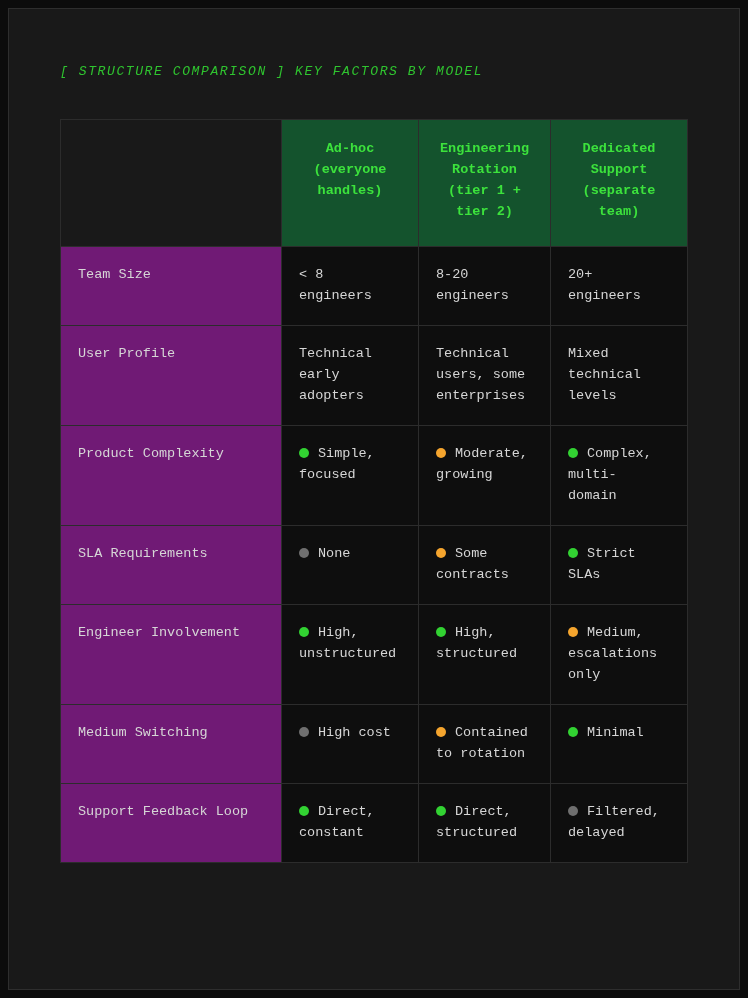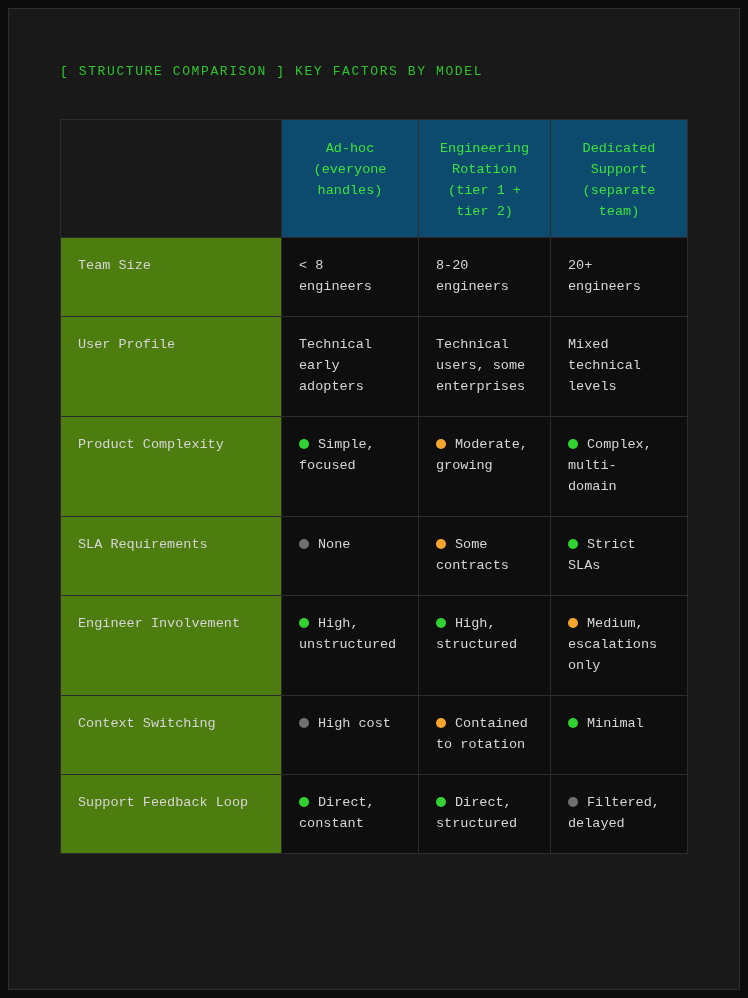--- a/index.html
+++ b/index.html
@@ -17,44 +17,45 @@
     border:1px solid #2e2e2e;
     overflow:hidden;
   }
   .title{
     margin:54px 0 39px 51px;
     font-size:13px;
     line-height:17px;
     letter-spacing:1.6px;
     color:#2fc42f;
     white-space:nowrap;
+    font-style:italic;
   }
   table.cmp{
     border-collapse:collapse;
     table-layout:fixed;
     margin-left:51px;
     width:627px;
   }
   .cmp th,.cmp td{
     border:1px solid #2c2c2c;
     vertical-align:top;
     font-size:13.5px;
     line-height:21px;
     box-sizing:border-box;
   }
   th.corner{background:transparent;}
   th.colh{
-    background:#0c4a6e;
+    background:#14532d;
     color:#3ce23c;
-    font-weight:normal;
+    font-weight:bold;
     text-align:center;
-    padding:18px 6px 15px 6px;
+    padding:18px 6px 24px 6px;
   }
   td.lab{
-    background:#4d7c0f;
+    background:#701a75;
     color:#d6d6d6;
     font-weight:normal;
     padding:17px 14px 19px 17px;
   }
   td.val{
     background:#0e0e0e;
     color:#d6d6d6;
     padding:17px 14px 19px 17px;
   }
   .cl{min-height:0;}
@@ -197,21 +198,21 @@
           <div class="cl"></div>
         </td>
         <td class="val">
           <div class="cl"><span class="dot orange" style="background: rgb(245, 165, 46);"></span><span>Medium,</span></div>
           <div class="cl">escalations</div>
           <div class="cl">only</div>
         </td>
       </tr>
 
       <tr>
-        <td class="lab">Context Switching</td>
+        <td class="lab">Medium Switching</td>
         <td class="val">
           <div class="cl"><span class="dot gray" style="background: rgb(111, 111, 111);"></span><span>High cost</span></div>
           <div class="cl"></div>
           <div class="cl"></div>
         </td>
         <td class="val">
           <div class="cl"><span class="dot orange" style="background: rgb(245, 165, 46);"></span><span>Contained</span></div>
           <div class="cl">to rotation</div>
           <div class="cl"></div>
         </td>

